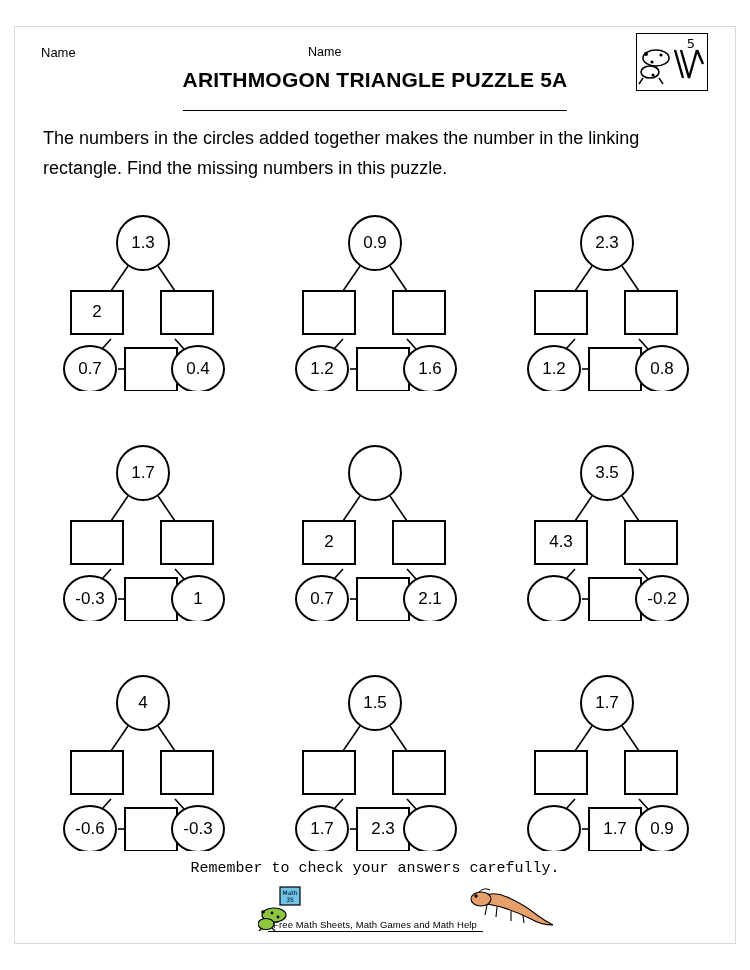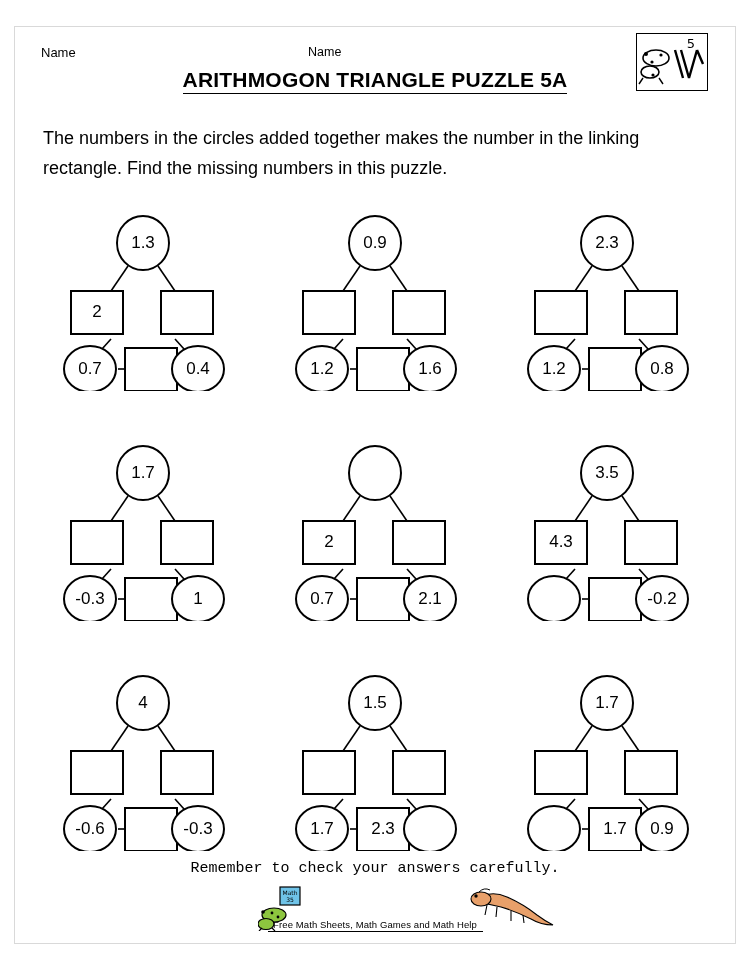--- a/index.html
+++ b/index.html
@@ -56,21 +56,21 @@
     left: 0;
     right: 0;
     top: 41px;
     text-align: center;
     font-size: 21px;
     font-weight: bold;
     letter-spacing: 0.2px;
   }
   .worksheet-title span {
     border-bottom: 1.5px solid #000;
-    padding-bottom: 2px;
+    padding-bottom: 19px;
   }
   .instructions {
     position: absolute;
     left: 28px;
     top: 96px;
     width: 650px;
     font-size: 18px;
     line-height: 30px;
   }
   .grid {

